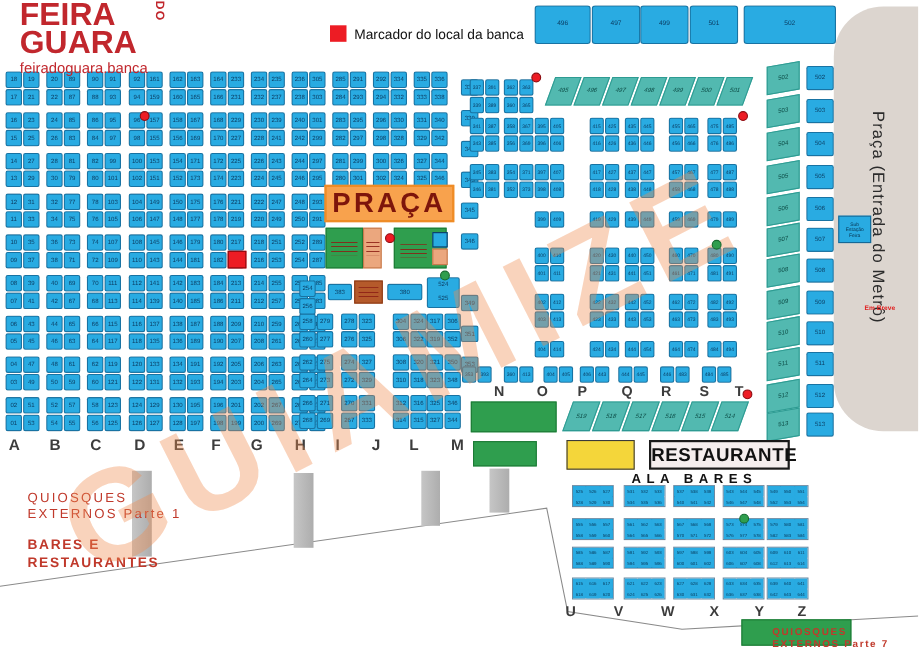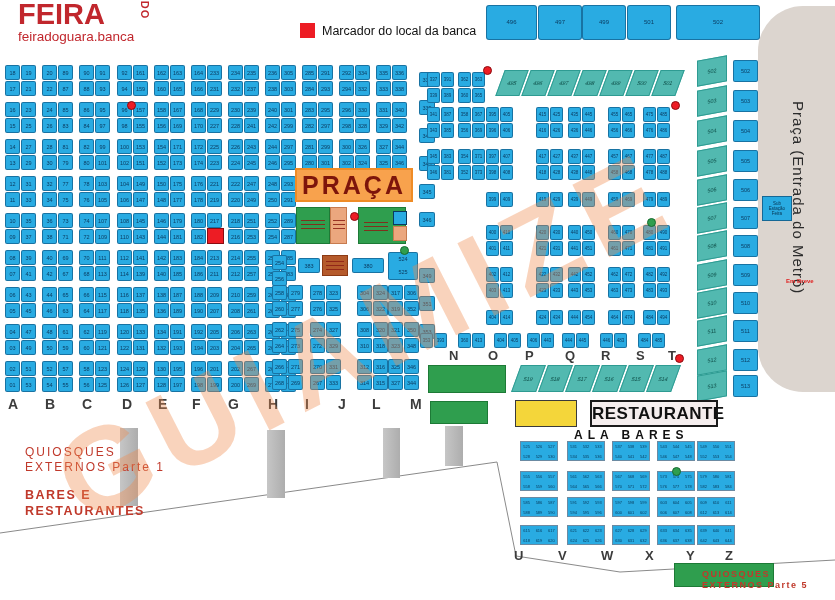--- a/index.html
+++ b/index.html
@@ -69,20 +69,21 @@
     <div id="em-breve">Em Breve</div>
   </div>
 
   <svg class="lines" width="835" height="600">
     <polyline points="0,533 497,462 516,556 620,572 835,560" fill="none" stroke="#8a8a8a" stroke-width="1"></polyline>
   </svg>
 
   <div id="logo">
     <div class="w">FEIRA</div>
     <div id="logo-do">DO</div>
+    <div class="w">GUARA</div>
     <div id="logo-site">feiradoguara.banca</div>
   </div>
 
   <div id="legend">
     <div class="sq"></div>
     <div class="lab">Marcador do local da banca</div>
   </div>
 
 
   <div id="praca">PRAÇA</div>
@@ -120,21 +121,21 @@
   <div class="redtxt" style="left:25px;top:445px;font-size:12px;letter-spacing:2px;">
     <div>QUIOSQUES</div>
       <div>EXTERNOS Parte 1</div>
     </div>
   <div class="redtxt" style="left:25px;top:488px;font-size:12.5px;font-weight:bold;letter-spacing:1.5px;">
     <div>BARES E</div>
       <div>RESTAURANTES</div>
     </div>
   <div class="redtxt" style="left:702px;top:569px;font-size:9px;font-weight:bold;letter-spacing:1.5px;z-index:25;">
     <div>QUIOSQUES</div>
-      <div>EXTERNOS Parte 5</div>
+      <div>EXTERNOS Parte 7</div>
     </div>
 
   <div class="pillar" style="left:120px;top:428px;width:18px;height:78px;"></div>
   <div class="pillar" style="left:267px;top:430px;width:18px;height:68px;"></div>
   <div class="pillar" style="left:383px;top:428px;width:17px;height:50px;"></div>
   <div class="pillar" style="left:445px;top:426px;width:18px;height:40px;"></div>
 
   <div id="marker"></div>
 
   <div id="watermark">GUIAMIZE</div>

